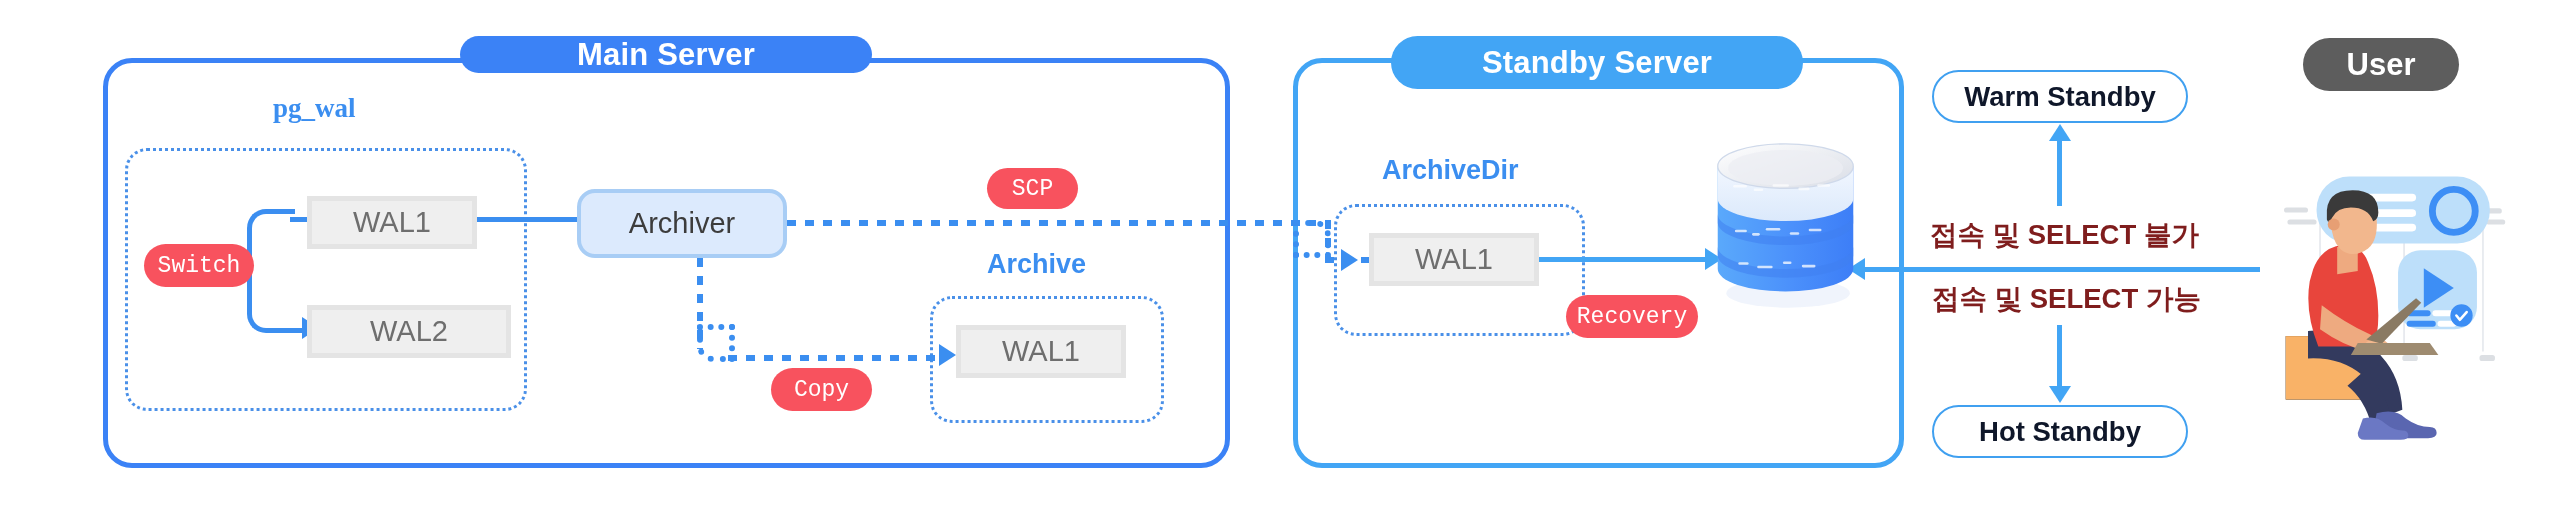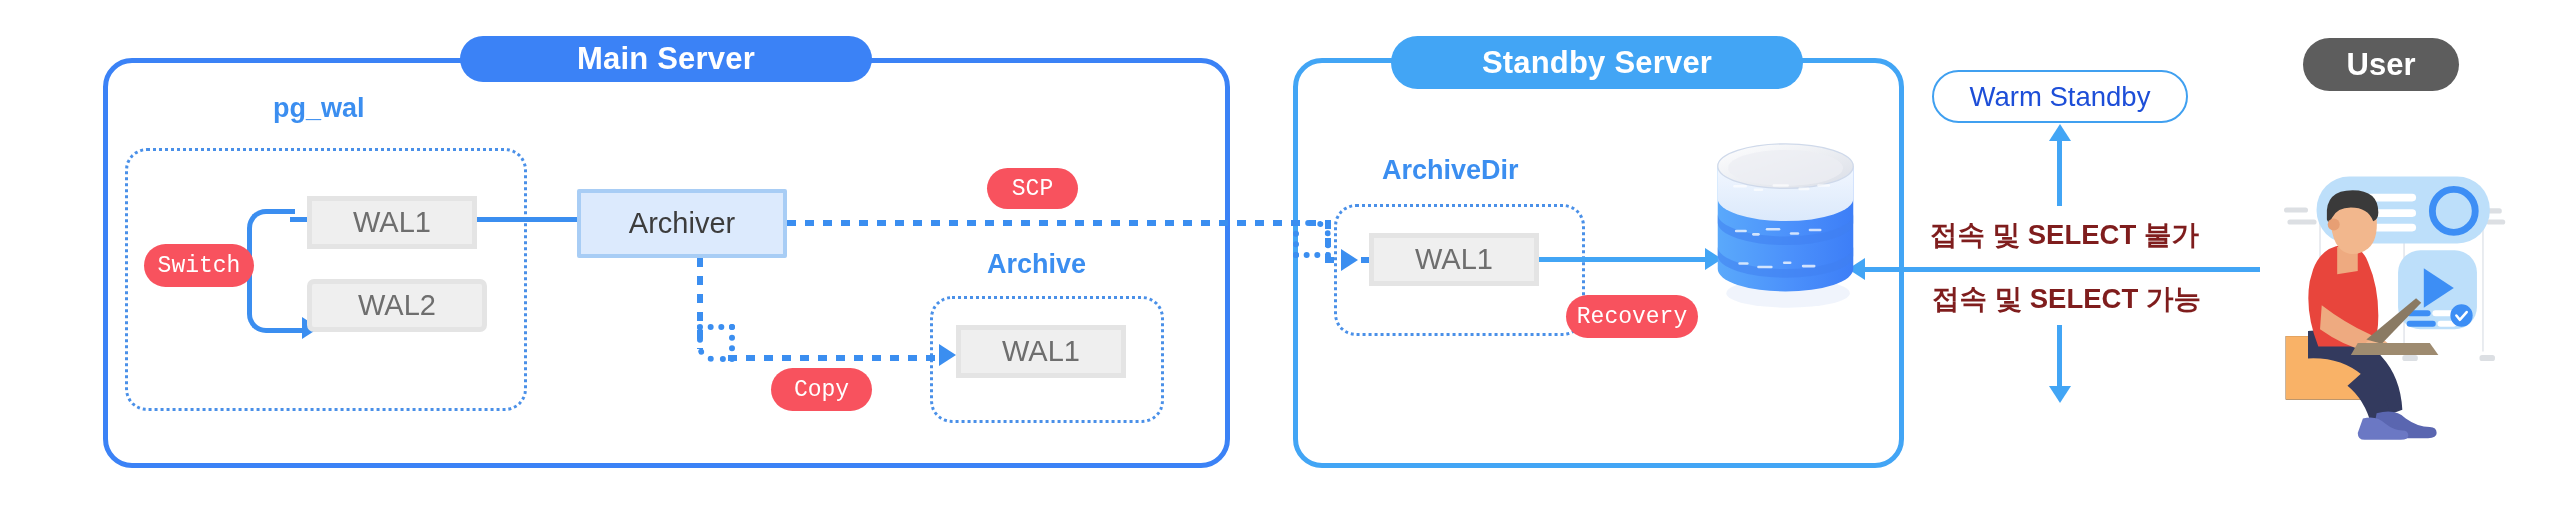--- a/index.html
+++ b/index.html
@@ -35,21 +35,21 @@
     align-items: center;
     justify-content: center;
     border-radius: 858px;
     color: #ffffff;
     font-weight: bold;
     letter-spacing: 0.2px;
     white-space: nowrap;
     z-index: 30;
   }
   #main-server-title {
-    left: 460px; top: 36px; width: 412px; height: 46px;
+    left: 460px; top: 36px; width: 412px; height: 37px;
     background: #3b82f6; font-size: 31px;
   }
   #standby-server-title {
     left: 1391px; top: 36px; width: 412px; height: 53px;
     background: #42a5f5; font-size: 31px;
   }
 
   
   .dotted-group {
     position: absolute;
@@ -63,49 +63,49 @@
   #archivedir-group { left: 1334px; top: 204px; width: 251px; height: 132px; }
 
   .group-label {
     position: absolute;
     color: #3b8ef0;
     font-weight: bold;
     font-size: 27px;
     white-space: nowrap;
     z-index: 20;
   }
-  #pg-wal-label     { left: 273px;  top: 93px; }
+  #pg-wal-label     { left: 273px;  top: 93px; font-family: Liberation Serif, serif; }
   #archive-label    { left: 987px; top: 249px; }
   #archivedir-label { left: 1382px; top: 155px; }
 
   
   .wal-box {
     position: absolute;
     background: #efefef;
     border: 5.2px solid #e4e4e4;
     box-sizing: border-box;
     display: flex;
     align-items: center;
     justify-content: center;
     color: #6e6e6e;
     font-size: 29px;
     z-index: 18;
   }
   #wal1-main { left: 307px;  top: 196px; width: 170px; height: 53px; }
-  #wal2-main { left: 307px;  top: 279px; width: 180px; height: 53px; border-radius: 7px; }
+  #wal2-main { left: 307px;  top: 305px; width: 204px; height: 53px; }
   #wal1-archive { left: 956px; top: 325px; width: 170px; height: 53px; }
   #wal1-standby { left: 1369px; top: 233px; width: 170px; height: 53px; }
 
   
   #archiver-node {
     position: absolute;
     left: 577px; top: 189px; width: 210px; height: 69px;
     background: #dceafd;
     border: 4.3px solid #a8cdf5;
-    border-radius: 2px;
+    border-radius: 18px;
     box-sizing: border-box;
     display: flex;
     align-items: center;
     justify-content: center;
     color: #3c3c3c;
     font-size: 29px;
     z-index: 18;
   }
 
   
@@ -144,23 +144,23 @@
 
   
   .outline-pill {
     position: absolute;
     border: 2.6px solid #40a0f0;
     border-radius: 858px;
     background: #ffffff;
     display: flex;
     align-items: center;
     justify-content: center;
-    color: #1d4ed8;
+    color: #0f172a;
     font-size: 27.5px;
-    font-weight: normal;
+    font-weight: bold;
     white-space: nowrap;
     box-sizing: border-box;
     z-index: 22;
   }
   #warm-standby-pill { left: 1932px; top: 70px;  width: 256px; height: 53px; }
   #hot-standby-pill  { left: 1932px; top: 405px; width: 256px; height: 53px; }
 
   
   .korean-label {
     position: absolute;
@@ -346,20 +346,21 @@
 
   <div class="vline vline-light" style="left:2057px; top:139px; height:67px;"></div>
   <div class="arrow-up" style="left:2049px; top:124px;"></div>
 
   <div class="vline vline-light" style="left:2057px; top:325px; height:64px;"></div>
   <div class="arrow-down" style="left:2049px; top:386px;"></div>
 
   <div id="warm-standby-pill" class="outline-pill">Warm Standby</div>
   <div id="select-unavailable-label" class="korean-label">접속 및 SELECT 불가</div>
   <div id="select-available-label" class="korean-label">접속 및 SELECT 가능</div>
+  <div id="hot-standby-pill" class="outline-pill">Hot Standby</div>
 
   <div id="user-pill">User</div>
 
   <div id="user-illustration">
     <svg width="283" height="283" viewBox="0 0 330 330" xmlns="http://www.w3.org/2000/svg">
 
       <g fill="#dcdfe3">
         <rect x="0" y="46" width="28" height="6" rx="3"></rect>
         <rect x="4" y="60" width="34" height="6" rx="3"></rect>
         <rect x="44" y="46" width="26" height="6" rx="3"></rect>

